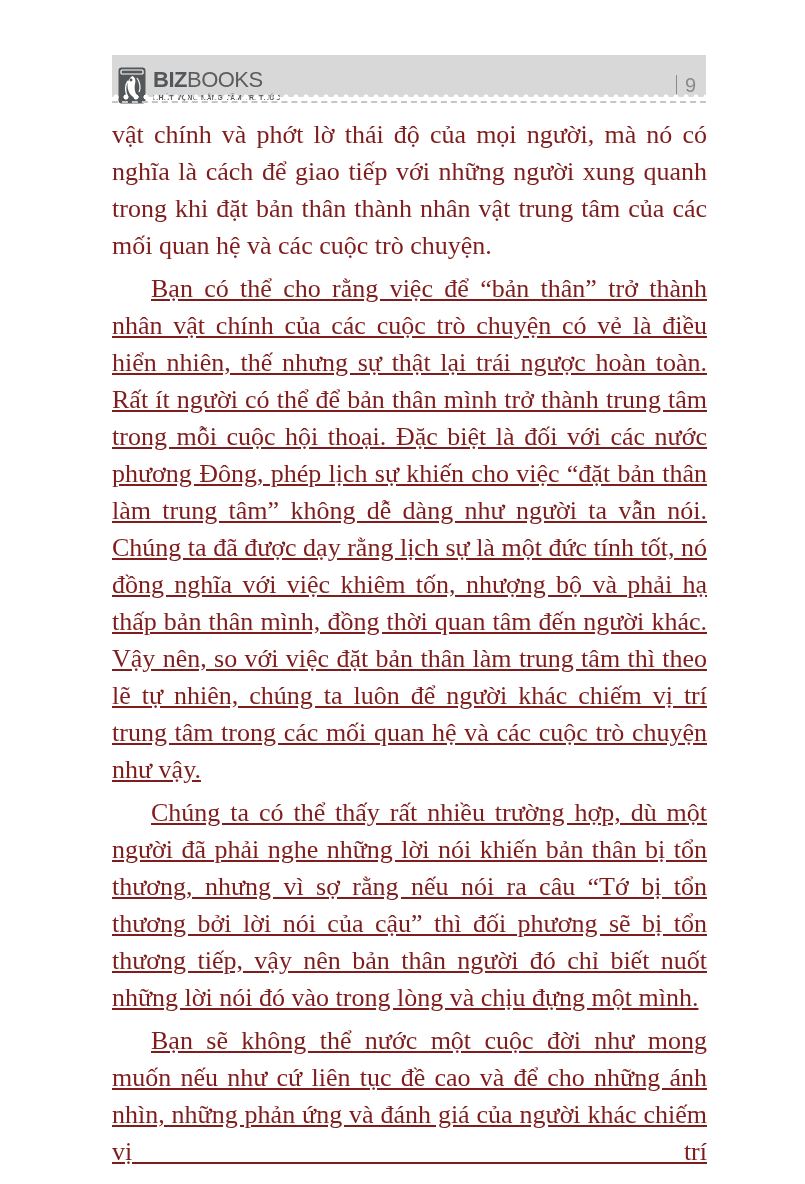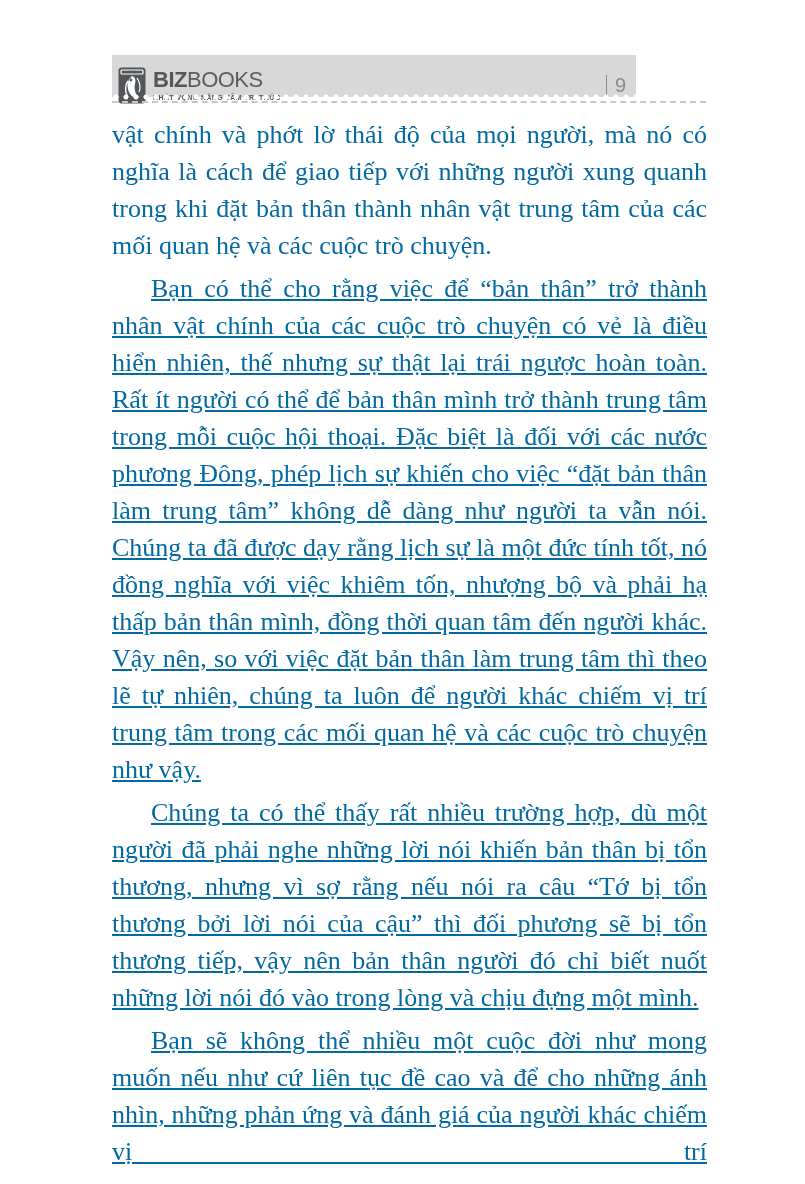--- a/index.html
+++ b/index.html
@@ -16,21 +16,21 @@
     width: 805px;
     height: 1184px;
     background: #ffffff;
   }
 
   
   .header-band {
     position: absolute;
     left: 112px;
     top: 55px;
-    width: 524px;
+    width: 594px;
     height: 42px;
     background: #d8d8d8;
     display: flex;
     align-items: center;
     justify-content: space-between;
     box-sizing: border-box;
     padding: 18px 10px 0 6px;
   }
   
   .header-band .perforation {
@@ -103,21 +103,21 @@
     font-size: 20px;
     line-height: 20px;
   }
 
   
   .content {
     position: absolute;
     left: 112px;
     top: 116px;
     width: 595px;
-    color: #0369a1;
+    color: #7f1d1d;
   }
   .content p {
     margin: 0 0 6px 0;
     font-size: 26px;
     line-height: 37px;
     text-align: justify;
     text-justify: inter-word;
   }
   .content p.indent { text-indent: 39px; text-decoration: underline; }
   
@@ -150,16 +150,16 @@
       <span class="page-number">9</span>
     </div>
     <div class="perforation"></div>
   </div>
   <div class="header-dashes"></div>
 
   <div class="content">
     <p>vật chính và phớt lờ thái độ của mọi người, mà nó có nghĩa là cách để giao tiếp với những người xung quanh trong khi đặt bản thân thành nhân vật trung tâm của các mối quan hệ và các cuộc trò chuyện.</p>
     <p class="indent">Bạn có thể cho rằng việc để “bản thân” trở thành nhân vật chính của các cuộc trò chuyện có vẻ là điều hiển nhiên, thế nhưng sự thật lại trái ngược hoàn toàn. Rất ít người có thể để bản thân mình trở thành trung tâm trong mỗi cuộc hội thoại. Đặc biệt là đối với các nước phương Đông, phép lịch sự khiến cho việc “đặt bản thân làm trung tâm” không dễ dàng như người ta vẫn nói. Chúng ta đã được dạy rằng lịch sự là một đức tính tốt, nó đồng nghĩa với việc khiêm tốn, nhượng bộ và phải hạ thấp bản thân mình, đồng thời quan tâm đến người khác. Vậy nên, so với việc đặt bản thân làm trung tâm thì theo lẽ tự nhiên, chúng ta luôn để người khác chiếm vị trí trung tâm trong các mối quan hệ và các cuộc trò chuyện như vậy.</p>
     <p class="indent">Chúng ta có thể thấy rất nhiều trường hợp, dù một người đã phải nghe những lời nói khiến bản thân bị tổn thương, nhưng vì sợ rằng nếu nói ra câu “Tớ bị tổn thương bởi lời nói của cậu” thì đối phương sẽ bị tổn thương tiếp, vậy nên bản thân người đó chỉ biết nuốt những lời nói đó vào trong lòng và chịu đựng một mình.</p>
-    <p class="indent cut">Bạn sẽ không thể nhiều một cuộc đời như mong muốn nếu như cứ liên tục đề cao và để cho những ánh nhìn, những phản ứng và đánh giá của người khác chiếm vị trí</p>
+    <p class="indent cut">Bạn sẽ không thể nước một cuộc đời như mong muốn nếu như cứ liên tục đề cao và để cho những ánh nhìn, những phản ứng và đánh giá của người khác chiếm vị trí</p>
   </div>
 
 </div>
 
 </body></html>

